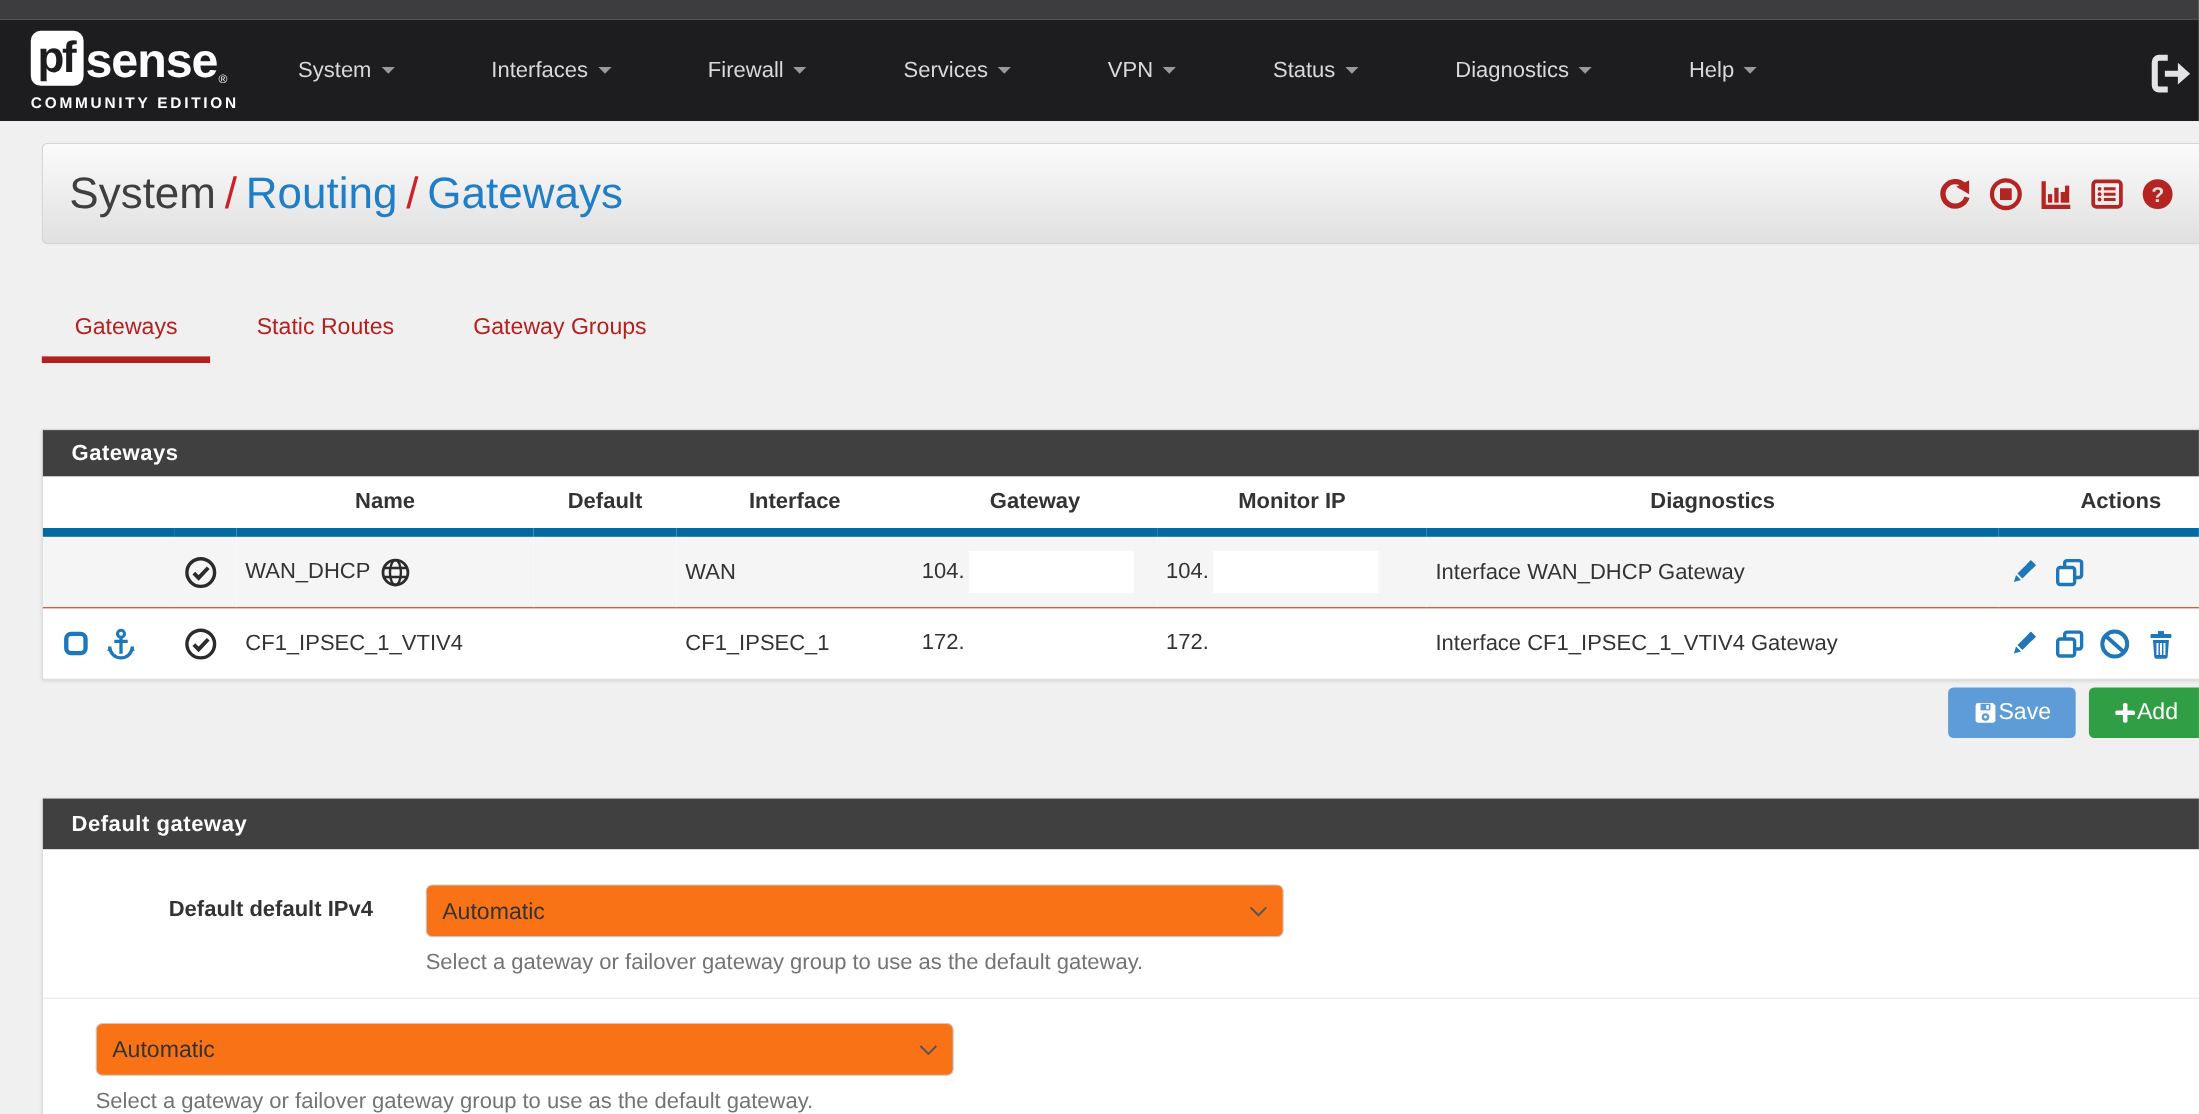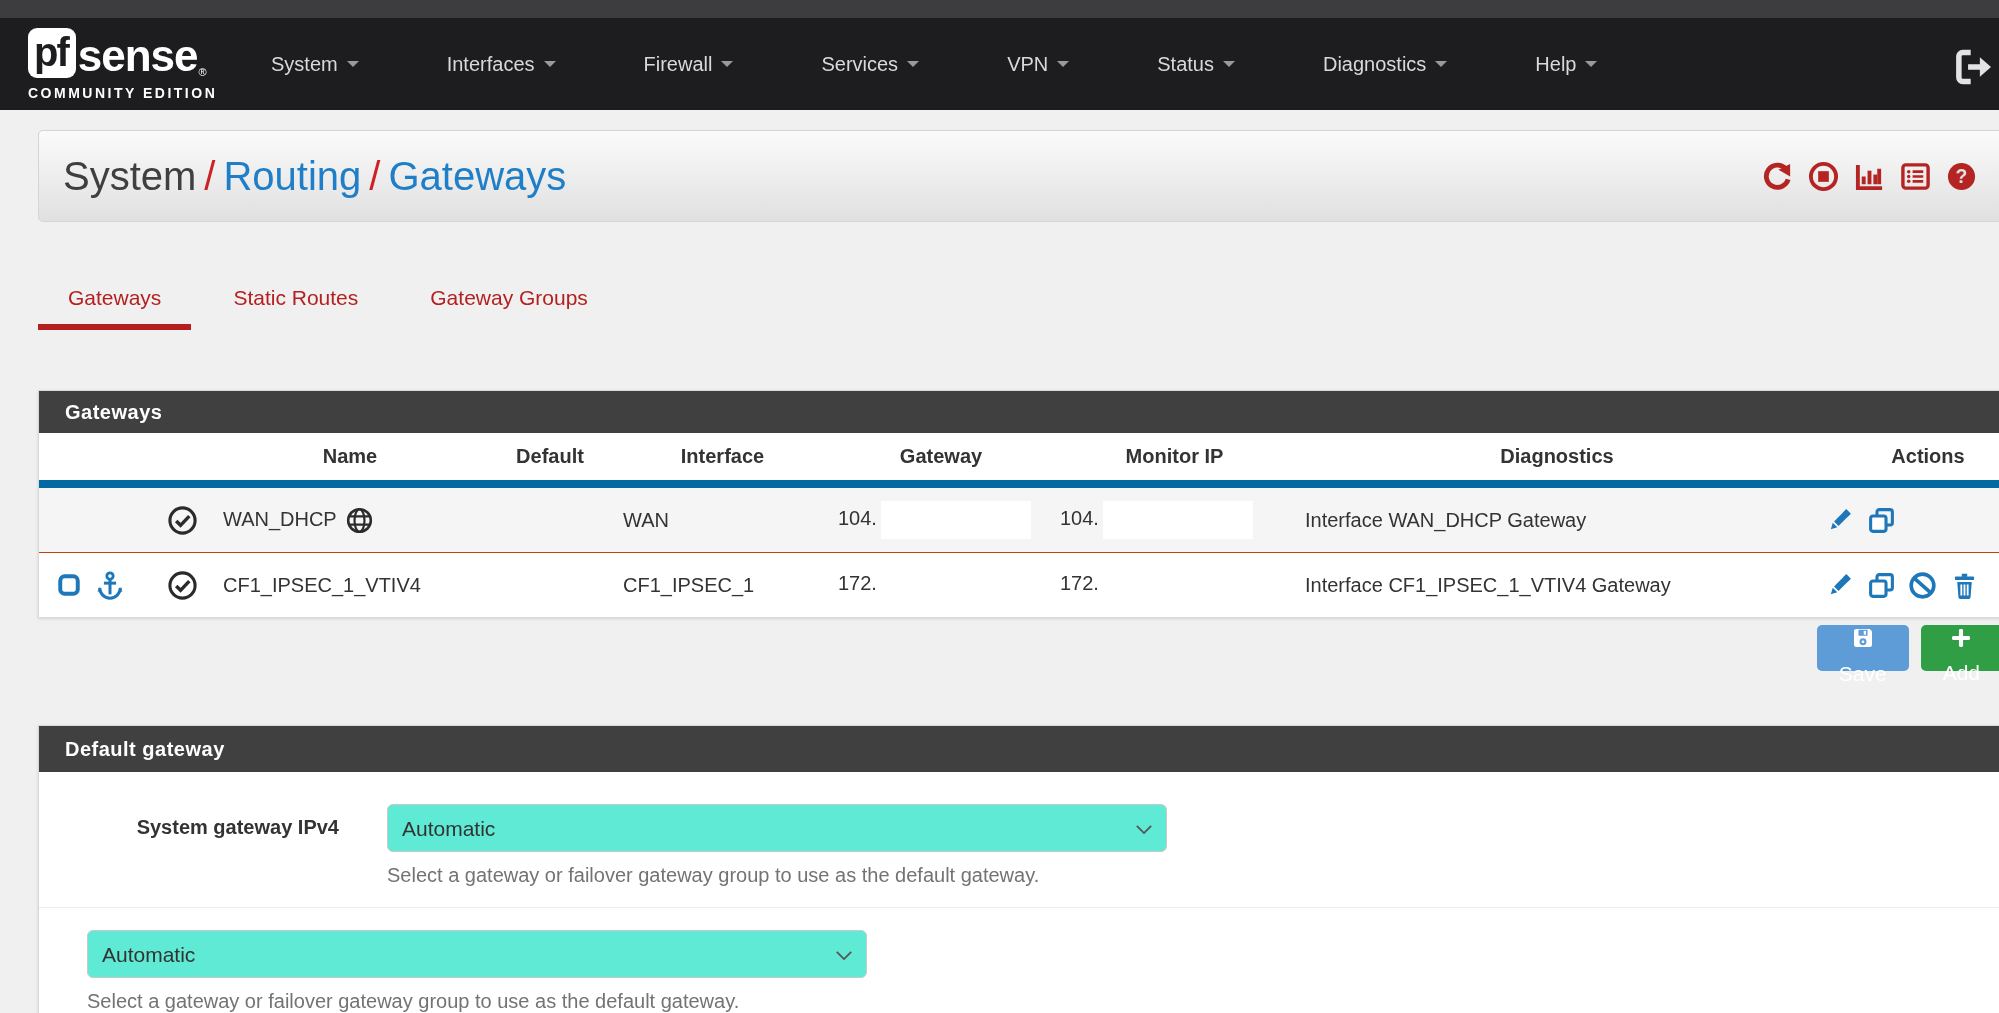--- a/index.html
+++ b/index.html
@@ -89,40 +89,40 @@
   .redact { display:inline-block; width:150px; height:38px; background:#fff; vertical-align:middle; margin-left:4px; }
   .name-cell .globe { margin-left:8px; color:#2b2b2b; }
   .status-ic { color:#2b2b2b; }
   .actions-cell a { color:#1e77b8; margin-right:7px; cursor:pointer; line-height:0; display:inline-block; }
 
   
   .btn-row { position:absolute; left:38px; top:625px; width:2002px; display:flex; justify-content:flex-end; gap:12px; }
   .btn {
     border:none; border-radius:5px; color:#fff; font-size:21px;
     font-family:"Liberation Sans", sans-serif;
-    display:flex; align-items:center; gap:12px; padding:0 22px; height:46px; cursor:pointer;flex-direction:column;
+    display:flex; align-items:center; gap:0; padding:0 22px; height:46px; cursor:pointer;
   }
   .btn-save { background:#5e9cd8; }
   .btn-add  { background:#2f9e44; padding-right:60px; }
 
   
   .gwform { padding:10px 0 0 0; }
   .field-row { display:flex; padding:22px 0 20px 0; }
   .field-row + .field-row { border-top:1px solid #ececec; }
   .field-label {
     width:300px; text-align:right; font-weight:bold; font-size:20px; color:#333;
     padding-top:12px; flex:none;
   }
   .field-ctl { margin-left:48px; }
   .sel-wrap { position:relative; width:780px; }
   select.gwsel {
     -webkit-appearance:none; appearance:none;
     width:780px; height:48px; font-size:21px; color:#333;
     font-family:"Liberation Sans", sans-serif;
-    border:1px solid #c9c9c9; border-radius:6px; background:#5eead4; padding:0 40px 0 14px;
+    border:1px solid #c9c9c9; border-radius:6px; background:#f97316; padding:0 40px 0 14px;
   }
   .sel-chev { position:absolute; right:14px; top:16px; pointer-events:none; color:#555; }
   .help-text { margin-top:12px; color:#737373; font-size:20px; }
 </style>
 </head>
 <body>
 
 <svg width="0" height="0" style="position:absolute">
   <defs>
     <symbol id="i-refresh" viewBox="0 0 32 32">
@@ -395,21 +395,21 @@
           <use href="#i-plus"></use>
         </svg></span>
     <span>Add</span>
   </button>
 </div>
 
 <div class="panel" id="defaultgw-panel">
   <div class="panel-header">Default gateway</div>
   <div class="gwform">
     <div class="field-row">
-      <div class="field-label">System gateway IPv4</div>
+      <div class="field-label">Default default IPv4</div>
       <div class="field-ctl">
         <div class="sel-wrap">
           <select class="gwsel">
             <option>Automatic</option>
           </select>
           <span class="sel-chev"><svg class="icon" width="18" height="11">
                 <use href="#i-chevron"></use>
               </svg></span>
         </div>
         <div class="help-text">Select a gateway or failover gateway group to use as the default gateway.</div>

